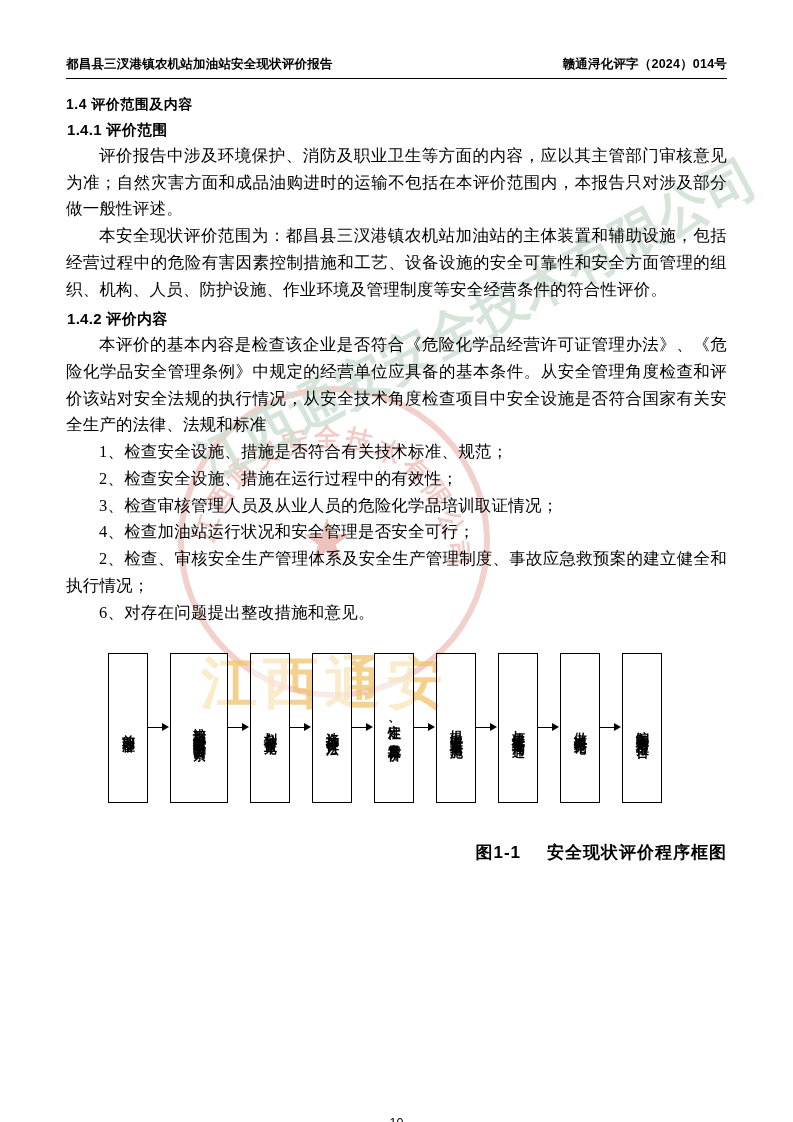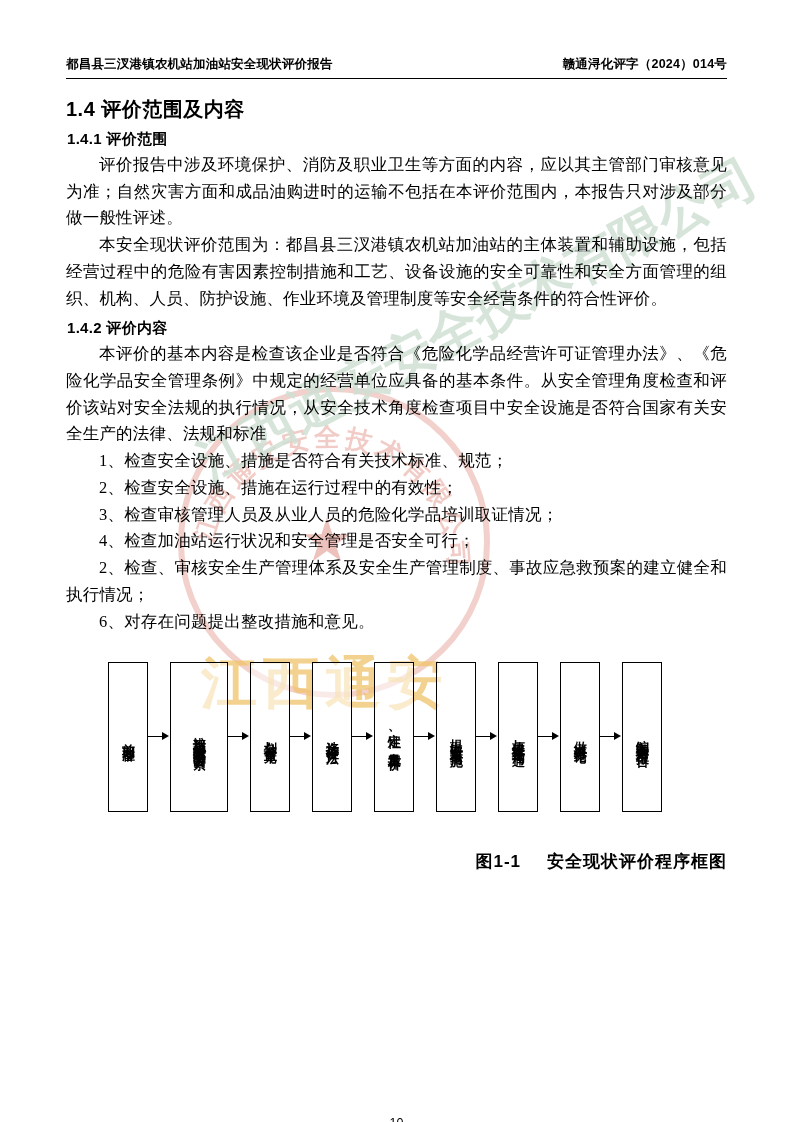--- a/index.html
+++ b/index.html
@@ -109,21 +109,21 @@
   }
 
   
   .content {
     position: relative;
     margin: 0 66px;
     z-index: 10;
   }
   h2.sec {
     font-family: "Liberation Sans", sans-serif;
-    font-size: 20px;
+    font-size: 14px;
     font-weight: bold;
     margin: 17px 0 5px 0;
     letter-spacing: 0.5px;
   }
   h3.subsec {
     font-family: "Liberation Sans", sans-serif;
     font-size: 15px;
     font-weight: bold;
     margin: 7px 0 3px 1px;
     letter-spacing: 0.3px;

